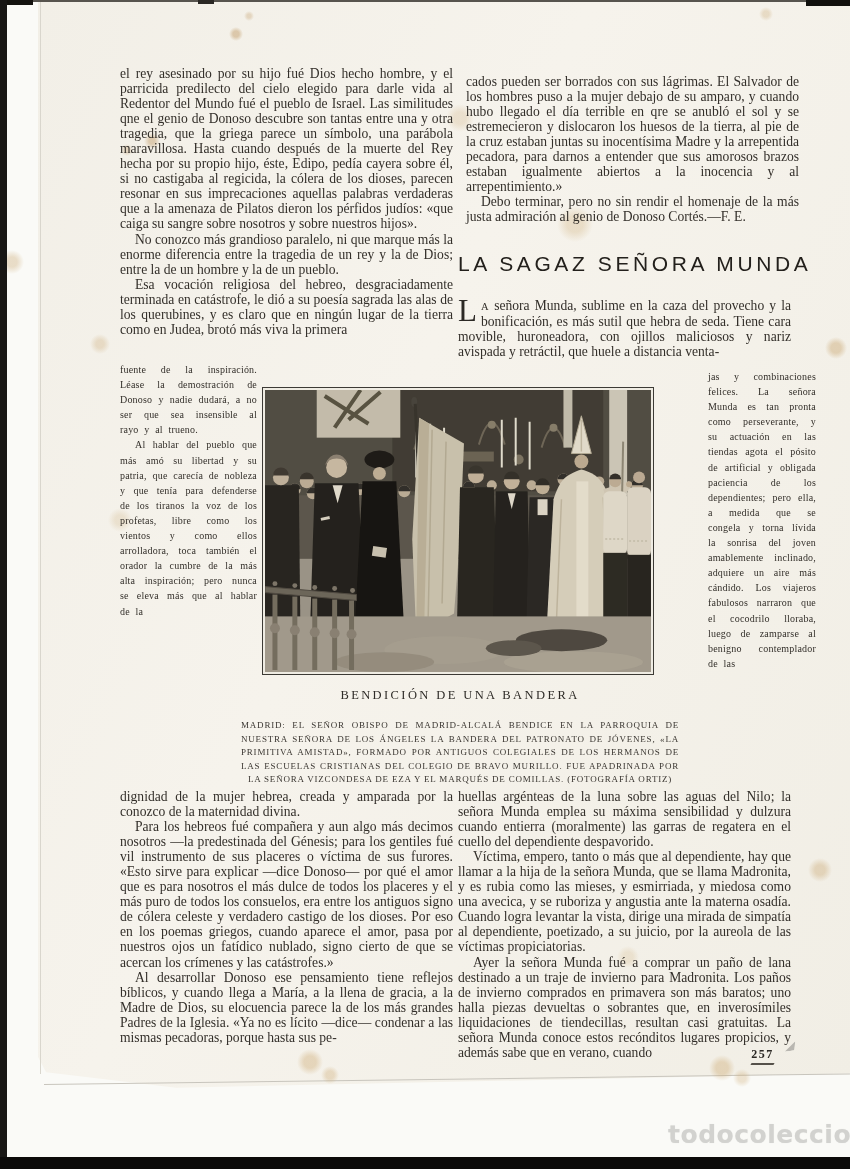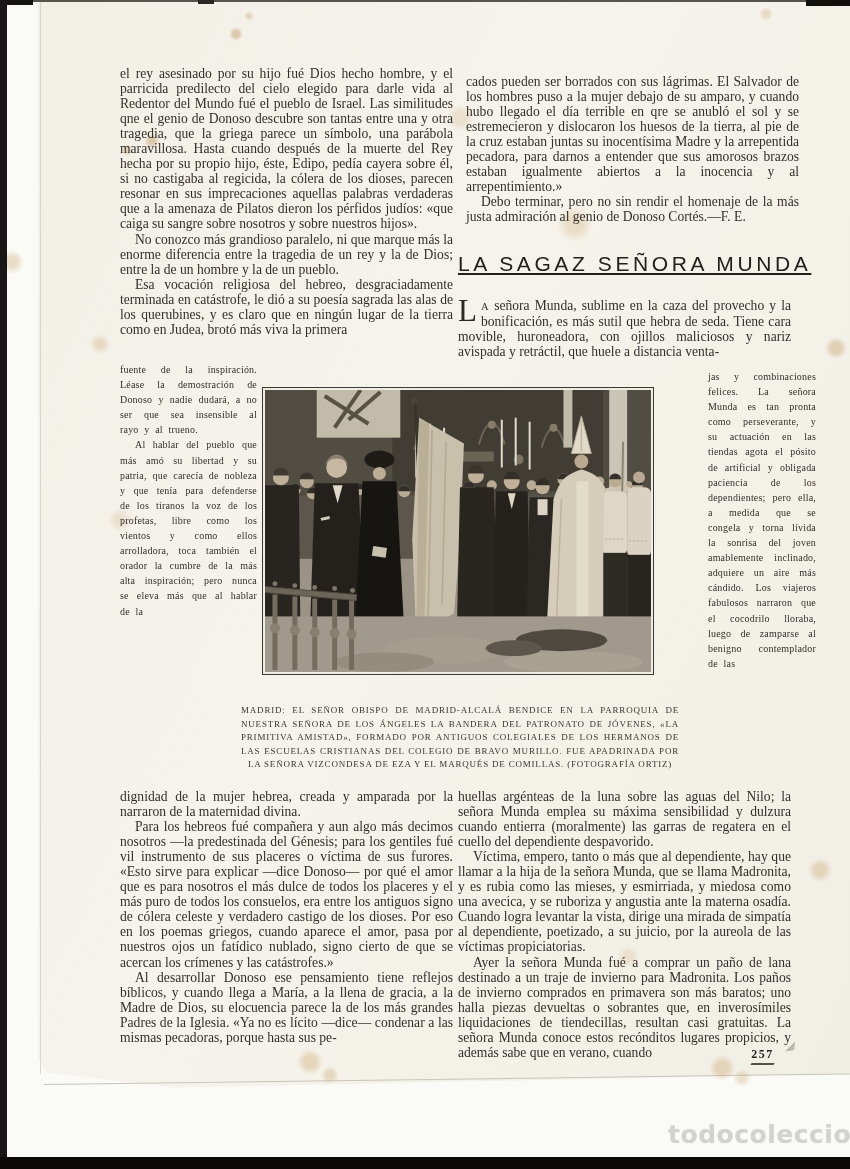--- a/index.html
+++ b/index.html
@@ -48,21 +48,21 @@
   .wide p{font-size:13.6px;line-height:15.05px;}
   .narrow p{font-size:10px;line-height:15.1px;word-spacing:3px;letter-spacing:0.2px;}
   p.ind{text-indent:15px;}
   #col-left-a{left:120px;top:60px;width:333px;margin-top:6px;}
   #col-left-b{left:120px;top:362px;width:137px;}
   #col-left-c{left:120px;top:789px;width:333px;}
   #col-right-a{left:466px;top:74px;width:333px;}
   #headline-block{left:458px;top:252px;width:333px;text-align:center;}
   #headline-block h1{
     margin:0;font-family:"Liberation Sans","DejaVu Sans",sans-serif;
-    font-size:21px;font-weight:400;letter-spacing:3.6px;color:#23201c;white-space:nowrap;text-decoration:underline;
+    font-size:21px;font-weight:400;letter-spacing:3.6px;color:#23201c;white-space:nowrap;
   }
   #col-right-b{left:458px;top:298px;width:333px;}
   #col-right-c{left:684px;top:369px;width:108px;margin-left:24px;}
   #col-right-d{left:458px;top:789px;width:333px;}
   .dropcap{float:left;font-size:31px;line-height:26px;padding-right:4px;color:#2c2925;}
   .smallcap{font-size:10.5px;letter-spacing:.5px;}
   
   #photo-frame{
     position:absolute;left:262px;top:387px;width:392px;height:288px;
     border:1.5px solid #3c3a35;background:#efece3;padding:2px;box-sizing:border-box;
@@ -101,21 +101,21 @@
 <div class="block wide" id="col-left-a">
   <p>el rey asesinado por su hijo fué Dios hecho hombre, y el parricida predilecto del cielo elegido para darle vida al Redentor del Mundo fué el pueblo de Israel. Las similitudes qne el genio de Donoso descubre son tantas entre una y otra tragedia, que la griega parece un símbolo, una parábola maravillosa. Hasta cuando después de la muerte del Rey hecha por su propio hijo, éste, Edipo, pedía cayera sobre él, si no castigaba al regicida, la cólera de los dioses, parecen resonar en sus imprecaciones aquellas palabras verdaderas que a la amenaza de Pilatos dieron los pérfidos judíos: «que caiga su sangre sobre nosotros y sobre nuestros hijos».</p>
   <p class="ind">No conozco más grandioso paralelo, ni que marque más la enorme diferencia entre la tragedia de un rey y la de Dios; entre la de un hombre y la de un pueblo.</p>
   <p class="ind">Esa vocación religiosa del hebreo, desgraciadamente terminada en catástrofe, le dió a su poesía sagrada las alas de los querubines, y es claro que en ningún lugar de la tierra como en Judea, brotó más viva la primera</p>
 </div>
 <div class="block narrow" id="col-left-b">
   <p>fuente de la inspiración. Léase la demostración de Donoso y nadie dudará, a no ser que sea insensible al rayo y al trueno.</p>
   <p class="ind">Al hablar del pueblo que más amó su libertad y su patria, que carecía de nobleza y que tenía para defenderse de los tiranos la voz de los profetas, libre como los vientos y como ellos arrolladora, toca también el orador la cumbre de la más alta inspiración; pero nunca se eleva más que al hablar de la</p>
 </div>
 <div class="block wide" id="col-left-c">
-  <p>dignidad de la mujer hebrea, creada y amparada por la narraron de la maternidad divina.</p>
+  <p>dignidad de la mujer hebrea, creada y amparada por la conozco de la maternidad divina.</p>
   <p class="ind">Para los hebreos fué compañera y aun algo más decimos nosotros —la predestinada del Génesis; para los gentiles fué vil instrumento de sus placeres o víctima de sus furores. «Esto sirve para explicar —dice Donoso— por qué el amor que es para nosotros el más dulce de todos los placeres y el más puro de todos los consuelos, era entre los antiguos signo de cólera celeste y verdadero castigo de los dioses. Por eso en los poemas griegos, cuando aparece el amor, pasa por nuestros ojos un fatídico nublado, signo cierto de que se acercan los crímenes y las catástrofes.»</p>
   <p class="ind">Al desarrollar Donoso ese pensamiento tiene reflejos bíblicos, y cuando llega a María, a la llena de gracia, a la Madre de Dios, su elocuencia parece la de los más grandes Padres de la Iglesia. «Ya no es lícito —dice— condenar a las mismas pecadoras, porque hasta sus pe-</p>
 </div>
 
 <div class="block wide" id="col-right-a">
   <p>cados pueden ser borrados con sus lágrimas. El Salvador de los hombres puso a la mujer debajo de su amparo, y cuando hubo llegado el día terrible en qre se anubló el sol y se estremecieron y dislocaron los huesos de la tierra, al pie de la cruz estaban juntas su inocentísima Madre y la arrepentida pecadora, para darnos a entender que sus amorosos brazos estaban igualmente abiertos a la inocencia y al arrepentimiento.»</p>
   <p class="ind">Debo terminar, pero no sin rendir el homenaje de la más justa admiración al genio de Donoso Cortés.—F. E.</p>
 </div>
 <div class="block" id="headline-block">
   <h1>LA SAGAZ SEÑORA MUNDA</h1>
@@ -264,20 +264,21 @@
         <circle cx="50" cy="244" r="5"></circle>
       <circle cx="70" cy="245" r="5"></circle>
         <circle cx="87" cy="246" r="5"></circle>
     </g>
 
     <rect x="0" y="0" width="388" height="284" fill="#7a6f58" opacity="0.08"></rect>
   </svg>
 </div>
 
 <div id="caption">
+  <p class="cap-title">BENDICIÓN DE UNA BANDERA</p>
   <p class="cap-body">MADRID: EL SEÑOR OBISPO DE MADRID-ALCALÁ BENDICE EN LA PARROQUIA DE NUESTRA SEÑORA DE LOS ÁNGELES LA BANDERA DEL PATRONATO DE JÓVENES, «LA PRIMITIVA AMISTAD», FORMADO POR ANTIGUOS COLEGIALES DE LOS HERMANOS DE LAS ESCUELAS CRISTIANAS DEL COLEGIO DE BRAVO MURILLO. FUE APADRINADA POR LA SEÑORA VIZCONDESA DE EZA Y EL MARQUÉS DE COMILLAS. (FOTOGRAFÍA ORTIZ)</p>
 </div>
 
 <div id="pagenum">
   <span class="num">257</span>
   <span class="flourish"></span>
 </div>
 <div class="pagenum-mark"></div>
 
 <div id="watermark">todocoleccion</div>

